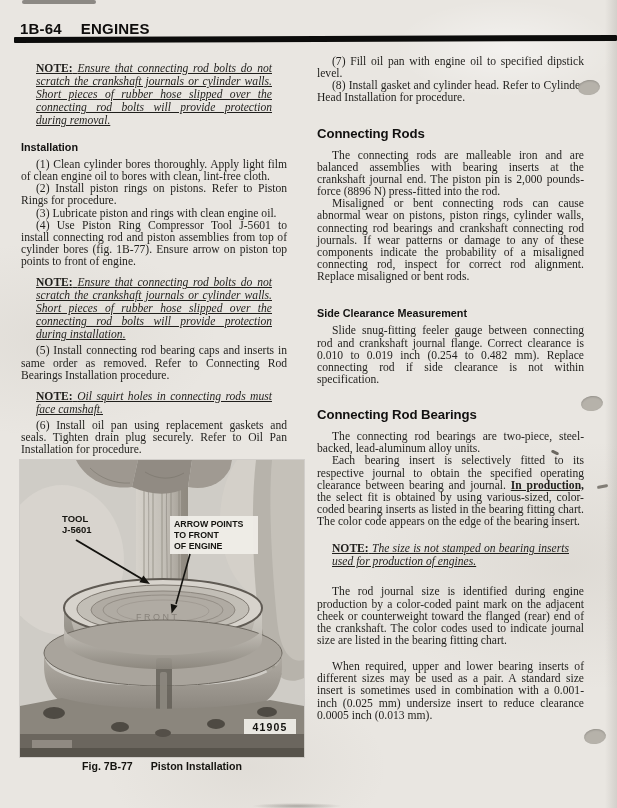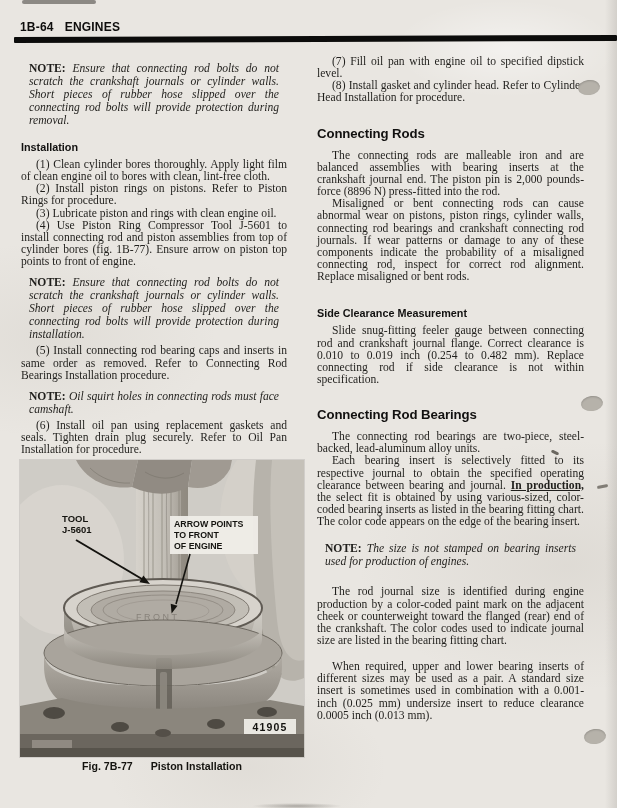--- a/index.html
+++ b/index.html
@@ -6,29 +6,29 @@
   .page{position:relative;width:617px;height:808px;overflow:hidden;
     background:
       radial-gradient(160px 70px at 82% 6%, rgba(255,255,255,.45), transparent 70%),
       radial-gradient(240px 140px at 8% 42%, rgba(150,142,130,.10), transparent 70%),
       radial-gradient(300px 180px at 92% 70%, rgba(150,142,130,.13), transparent 70%),
       radial-gradient(200px 120px at 40% 95%, rgba(150,142,130,.10), transparent 70%),
       #e9e6e1;
     font-family:"Liberation Serif", serif; color:#201f1c;}
   .smudge-top{position:absolute;left:22px;top:0;width:74px;height:4px;background:#3f3c38;opacity:.55;border-radius:2px;}
   .edge-r{position:absolute;right:0;top:0;bottom:0;width:12px;background:linear-gradient(to right, rgba(0,0,0,0), rgba(80,75,68,.14));}
-  .hdr{position:absolute;left:20px;top:20px;display:flex;gap:11px;
-    font-family:"Liberation Sans",sans-serif;font-weight:700;font-size:12px;color:#0e0d0c;letter-spacing:.2px;}
+  .hdr{position:absolute;left:20px;top:20px;display:flex;gap:19px;
+    font-family:"Liberation Sans",sans-serif;font-weight:700;font-size:15px;color:#0e0d0c;letter-spacing:.2px;}
   .rule{position:absolute;left:14px;top:36px;width:603px;height:6px;background:#0c0c0b;transform:rotate(-.2deg);border-radius:1px;}
   .col{position:absolute;font-size:11.6px;line-height:12.15px;text-align:justify;}
   .col-l{left:21px;top:62px;width:266px;}
   .col-r{left:317px;top:56px;width:267px;}
   .col > :first-child{margin-top:0;}
   p{margin:0;text-indent:15px;}
-  .note{margin:8px 8px 4px;text-indent:0;line-height:13px;}
+  .note{margin:8px 15px 4px;text-indent:0;line-height:13px;text-decoration:underline;}
   .note .nlbl{font-weight:700;font-style:normal;}
   .note .ntxt{font-style:italic;}
   .h-major{font-family:"Liberation Sans",sans-serif;font-weight:700;font-size:13.2px;line-height:14px;margin:22px 0 9px;text-align:left;letter-spacing:-.1px;color:#121110;}
   .h-minor{font-family:"Liberation Sans",sans-serif;font-weight:700;font-size:10.8px;line-height:12px;margin:14px 0 6px;text-align:left;color:#121110;}
   .mt-lg{margin-top:24px;}
   .mt-md{margin-top:18px;}
   .mt-sm{margin-top:14px;}
   .bold-inline{font-weight:700;text-decoration:underline;}
   .figure{position:absolute;left:20px;top:460px;width:284px;height:297px;outline:1px solid rgba(0,0,0,.10);}
   .caption{position:absolute;left:20px;top:760px;width:284px;text-align:center;

